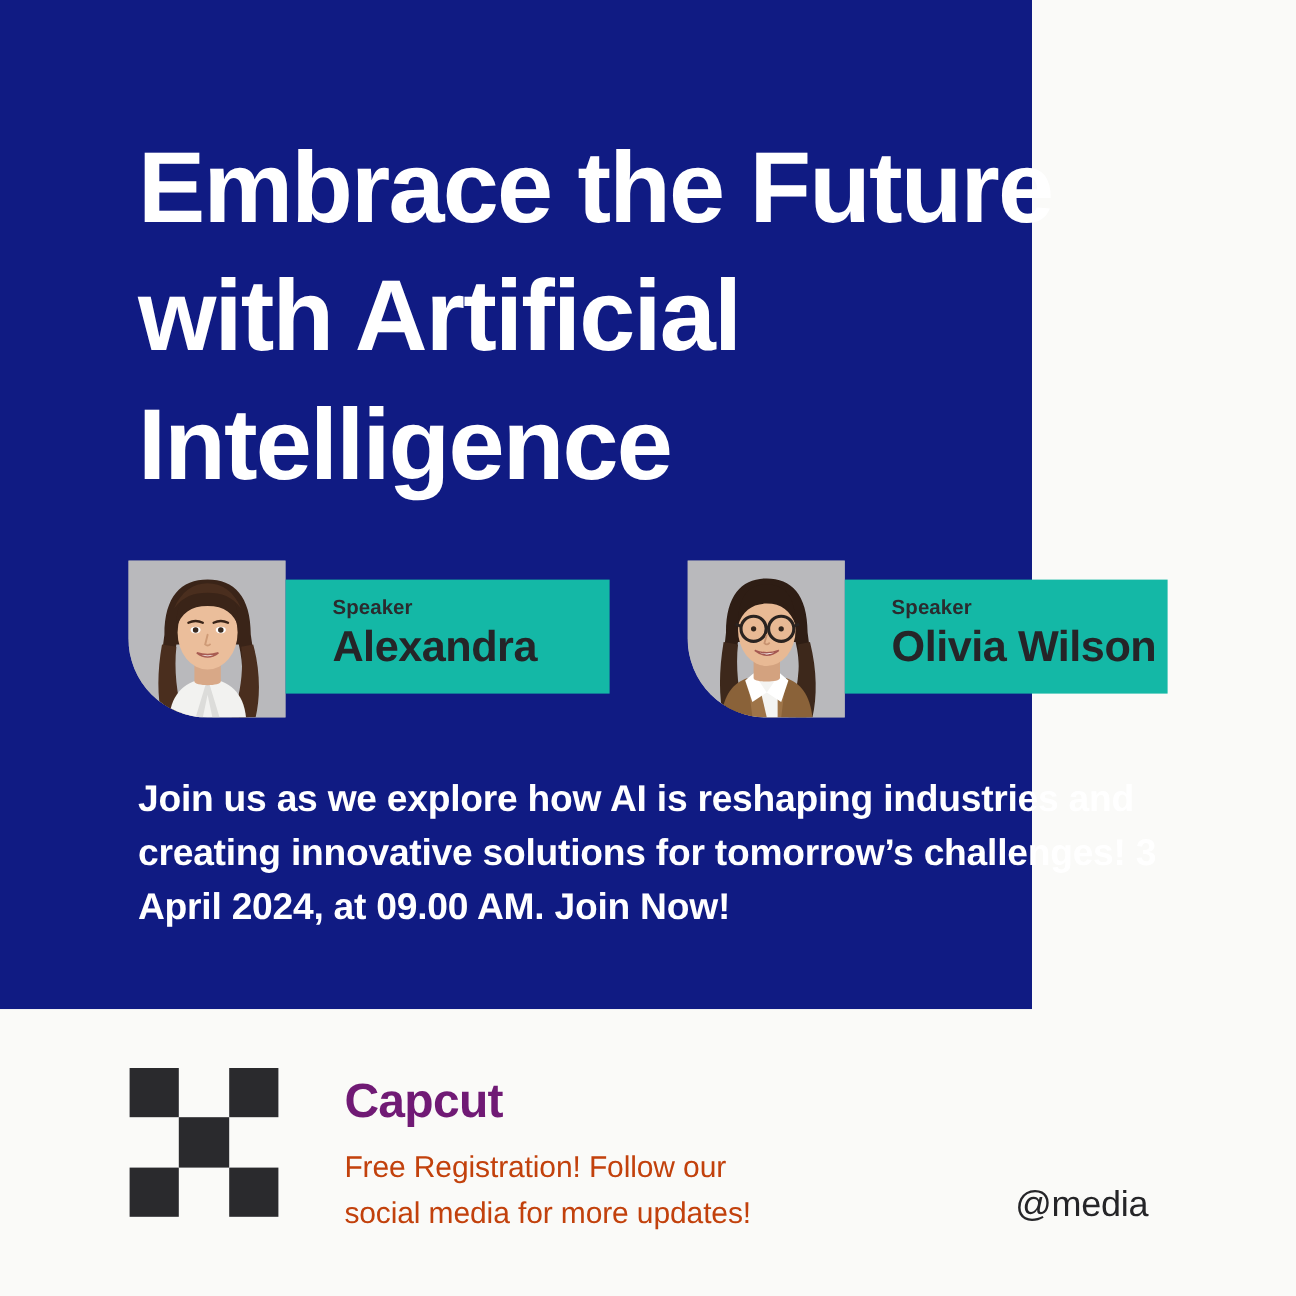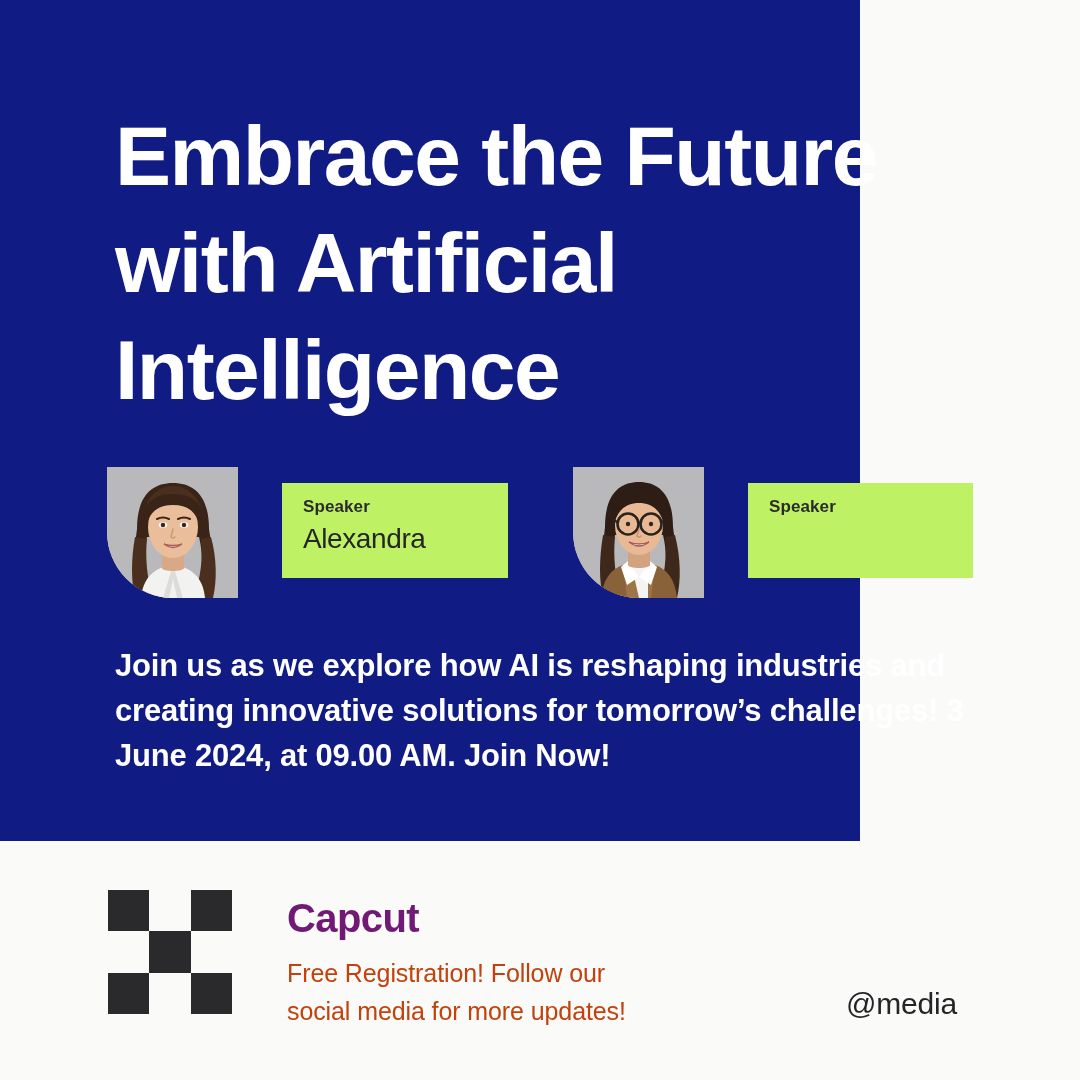--- a/index.html
+++ b/index.html
@@ -56,34 +56,33 @@
     background:#B9B9BC;
   }
   .speaker-photo svg { display:block; width:131px; height:131px; }
 
   .speaker-label-box {
     position:absolute;
     top:16px;
     left:131px;
     right:0;
     height:95px;
-    background:#bef264;
-    padding:14px 0 0 21px;
-    margin-left:44px;
+    background:#14b8a6;
+    padding:14px 0 0 39px;
   }
   .speaker-role {
     font-size:17px;
     font-weight:600;
     color:#2B2B2E;
     letter-spacing:0.1px;
     line-height:20px;
   }
   .speaker-name {
-    font-size:28px;
-    font-weight:400;
+    font-size:36px;
+    font-weight:700;
     color:#252528;
     letter-spacing:-0.4px;
     line-height:40px;
     margin-top:2px;
   }
 
   
   .description {
     position:absolute;
     left:115px; top:643px;
@@ -225,24 +224,25 @@
 
           <circle cx="55" cy="57" r="2.2" fill="#33261D"></circle>
           <circle cx="78" cy="57" r="2.2" fill="#33261D"></circle>
 
           <path d="M66 62 L64 69 Q66 71 68 69" stroke="#C79270" stroke-width="1.5" fill="none" stroke-linecap="round"></path>
           <path d="M56 75 Q66 83 76 75 Q66 79 56 75 Z" fill="#FFFFFF" stroke="#A45851" stroke-width="1.3"></path>
         </svg>
       </div>
       <div class="speaker-label-box">
         <div class="speaker-role">Speaker</div>
+        <div class="speaker-name">Olivia Wilson</div>
       </div>
     </div>
 
-    <div class="description">Join us as we explore how AI is reshaping industries and creating innovative solutions for tomorrow’s challenges! 3 June 2024, at 09.00 AM. Join Now!</div>
+    <div class="description">Join us as we explore how AI is reshaping industries and creating innovative solutions for tomorrow’s challenges! 3 April 2024, at 09.00 AM. Join Now!</div>
   </div>
 
   <div class="footer"></div>
 
   <div class="logo-mark" id="logo-mark">
       <div class="logo-cell on"></div>
       <div class="logo-cell"></div>
       <div class="logo-cell on"></div>
       <div class="logo-cell"></div>
       <div class="logo-cell on"></div>

